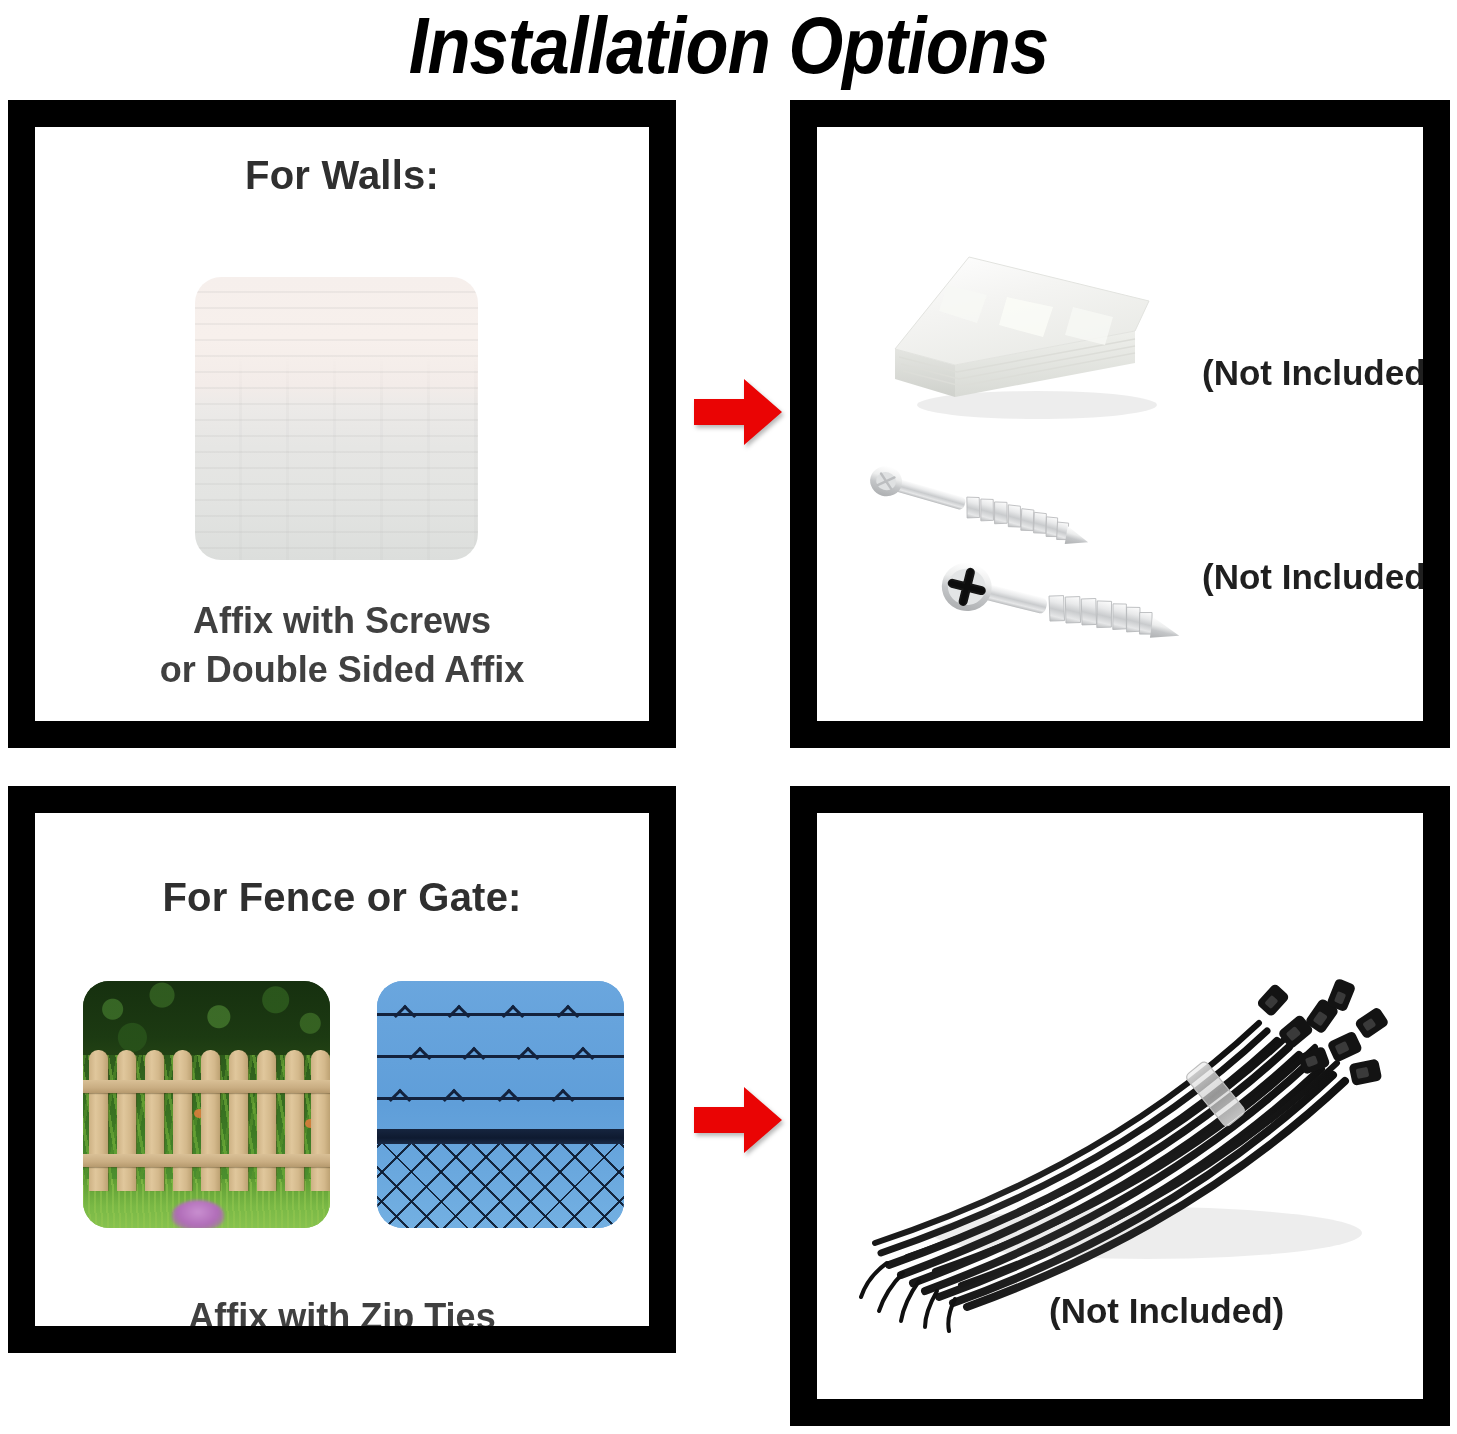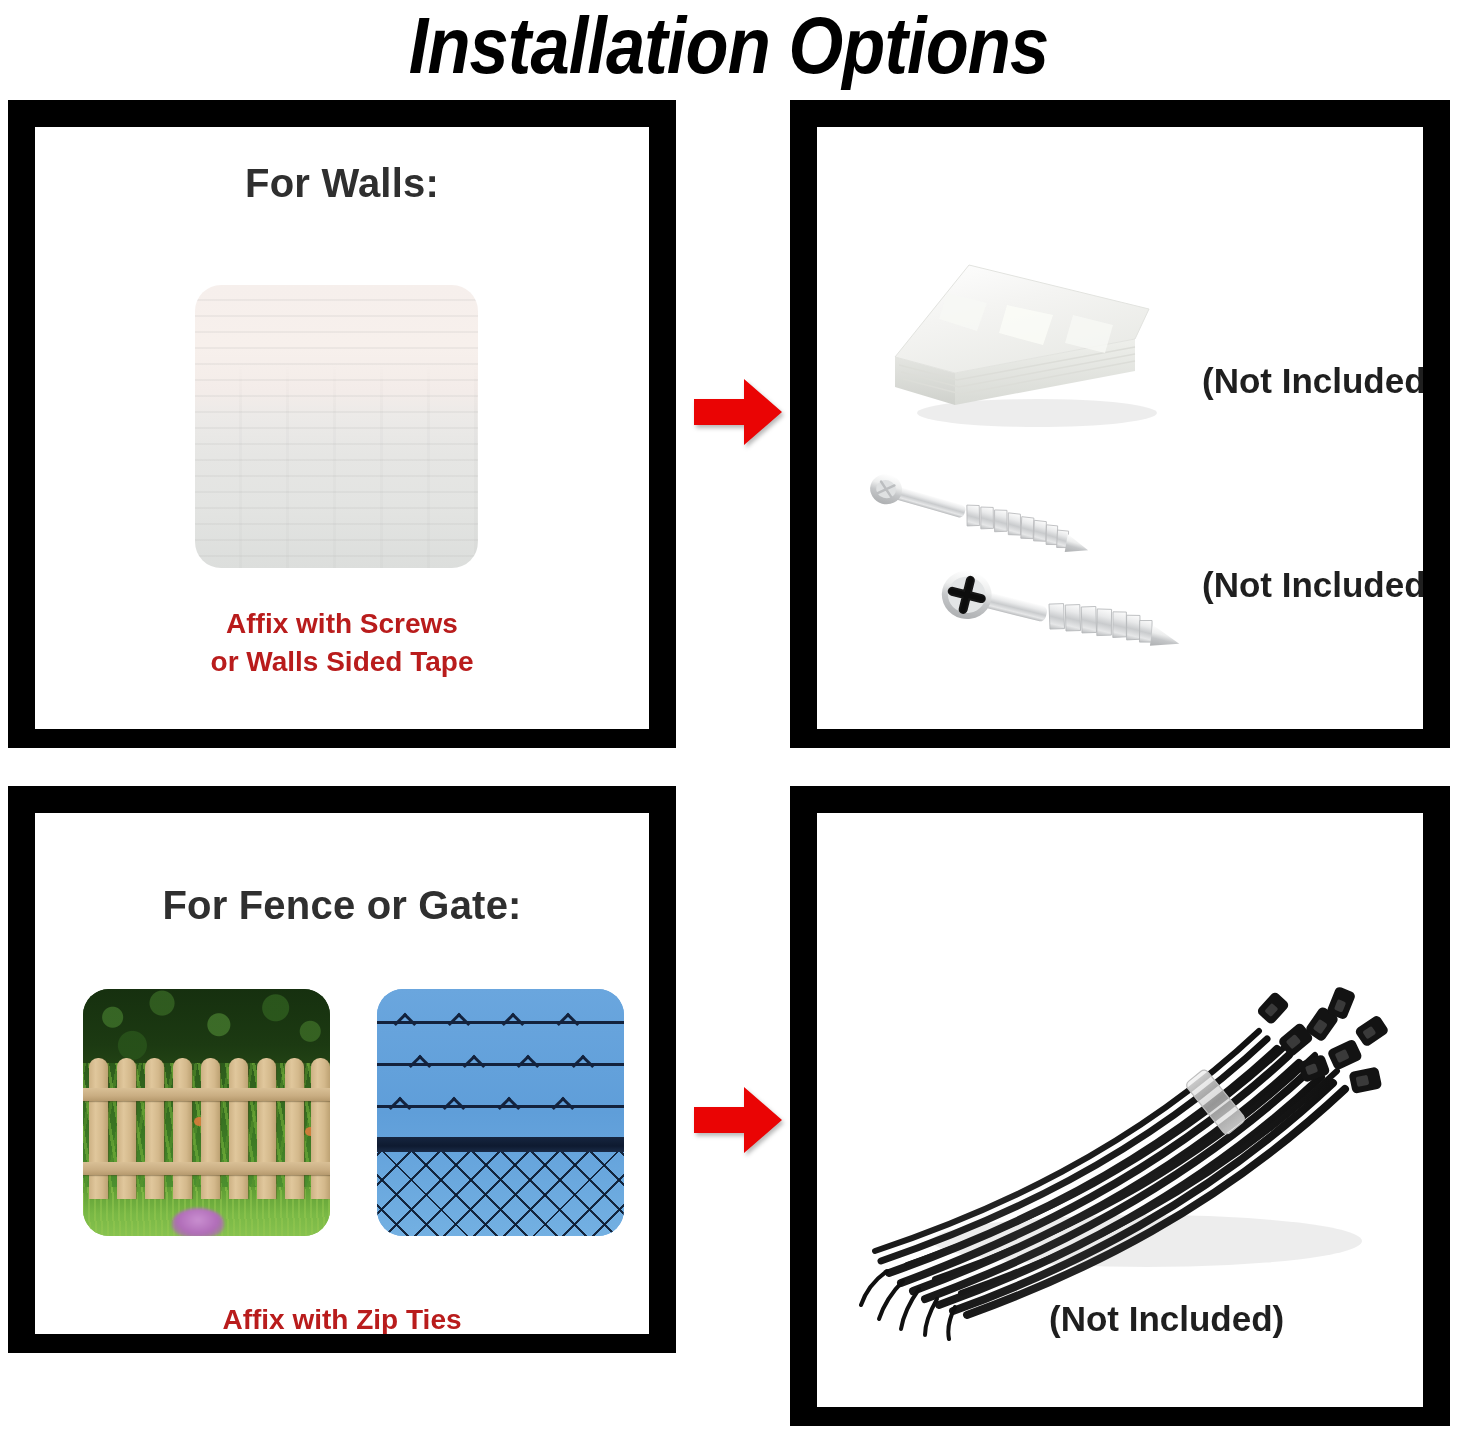--- a/index.html
+++ b/index.html
@@ -48,42 +48,41 @@
   .panel-tr { left: 790px; top: 100px;  width: 660px; height: 648px; }
   .panel-bl { left: 8px;   top: 786px;  width: 668px; height: 567px; }
   .panel-br { left: 790px; top: 786px;  width: 660px; height: 640px; }
 
   .panel-inner {
     position: relative;
     width: 100%;
     height: 100%;
     background: #ffffff;
     overflow: hidden;
-    margin-top: 8px;
   }
 
   
   .panel-heading {
     position: absolute;
     left: 0;
     width: 100%;
     text-align: center;
     font-size: 40px;
     font-weight: bold;
     color: #2f2f2f;
     letter-spacing: 0.2px;
   }
   .caption {
     position: absolute;
     left: 0;
     width: 100%;
     text-align: center;
-    font-size: 28px;
+    font-size: 36px;
     font-weight: bold;
-    color: #b91c1c;
+    color: #404040;
     line-height: 1.35;
   }
   .not-included {
     position: absolute;
     font-size: 35px;
     font-weight: bold;
     color: #1f1f1f;
     white-space: nowrap;
   }
 
@@ -297,21 +296,21 @@
 
 <div class="panel panel-tl">
   <div class="panel-inner">
 
     <div class="panel-heading" style="top:26px;">For Walls:</div>
 
     <div class="wall-photo"></div>
 
     <div class="caption" style="top:470px;">
       <div>Affix with Screws</div>
-      <div>or Walls Sided Tape</div>
+      <div>or Double Sided Affix</div>
     </div>
 
   </div>
 </div>
 
 <div class="arrow" style="left:692px; top:377px;">
   <svg viewBox="0 0 92 70" width="92" height="70" aria-hidden="true">
     <polygon points="2,22 52,22 52,2 90,35 52,68 52,48 2,48" fill="#ea0404"></polygon>
   </svg>
 </div>

